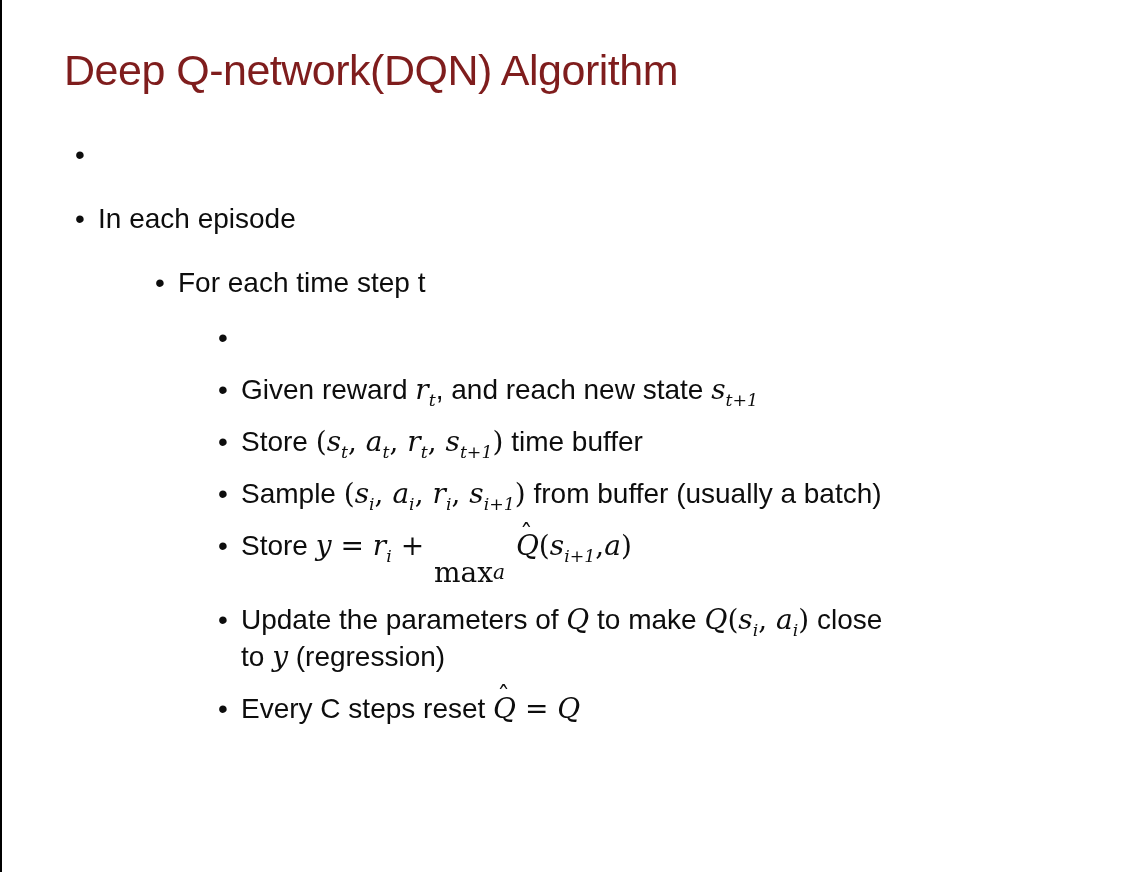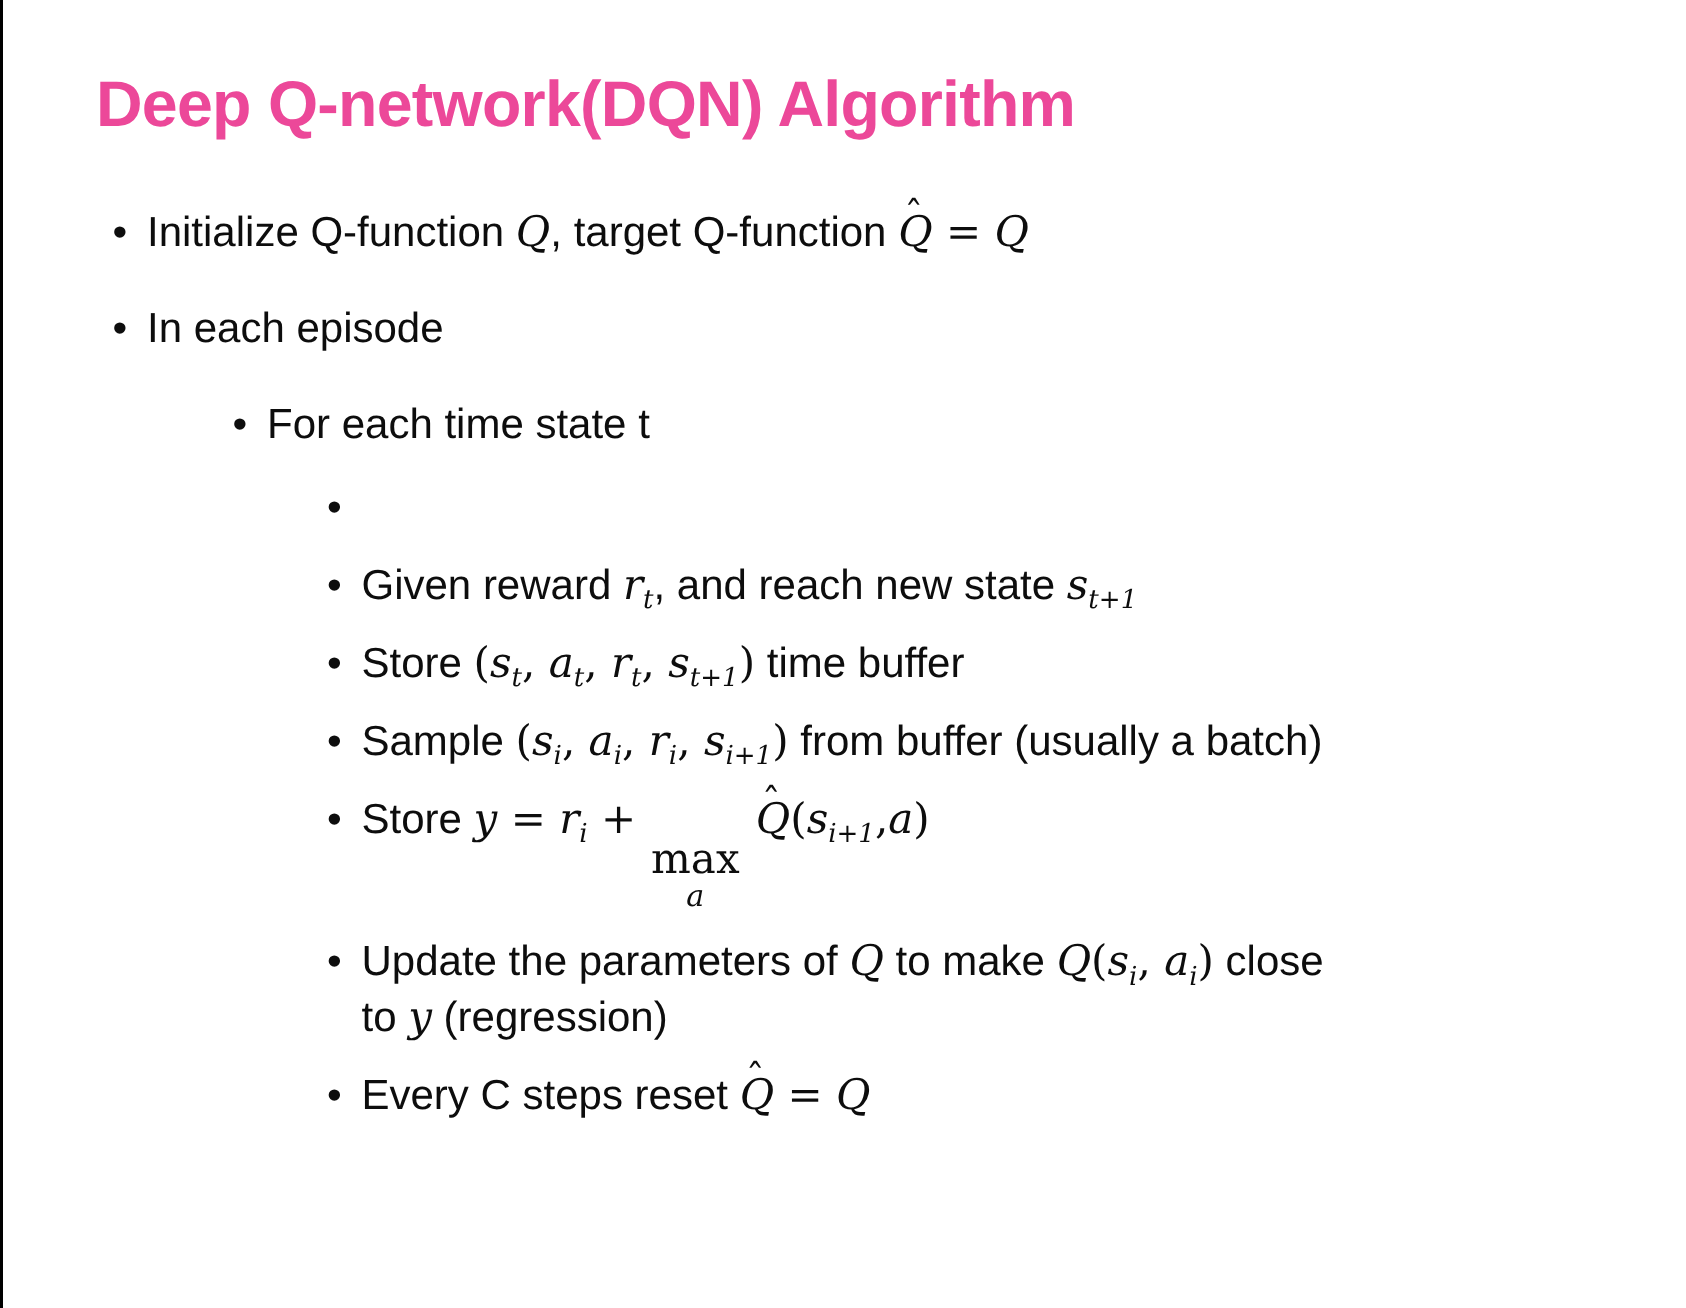--- a/index.html
+++ b/index.html
@@ -12,23 +12,23 @@
     color:#0d0d0d;
   }
   .left-edge{
     position:absolute;left:0;top:0;width:2px;height:872px;background:#000;
   }
   .slide{
     padding:46px 36px 0 64px;
   }
   .title{
     font-size:43px;
-    font-weight:700;
+    font-weight:400;
     letter-spacing:-0.5px;
-    color:#ec4899;
+    color:#7f1d1d;
     margin:0 0 42px 0;
     line-height:1.15;
   }
   .bullet-list{display:block;}
   .item{
     display:flex;
     align-items:flex-start;
     font-size:28px;
     line-height:1.32;
     margin-bottom:15px;
@@ -63,50 +63,49 @@
     content:"\02C6";
     position:absolute;
     left:0.16em;
     top:-0.42em;
     font-size:0.9em;
     font-style:normal;
     font-family:"DejaVu Serif",serif;
   }
   .stack{
     display:inline-flex;
-    flex-direction:column;
+    flex-direction:row;
     align-items:center;
     vertical-align:-0.95em;
     line-height:1.05;
     font-family:"DejaVu Serif",serif;
     margin:0 3px 0 1px;
   }
   .stack .stop{font-style:normal;}
   .stack .sbot{font-style:italic;font-size:0.72em;}
   .txt{white-space:pre-wrap;}
 </style>
 </head>
 <body>
 
 <div class="left-edge"></div>
 
 <div class="slide">
   <h1 class="title">Deep Q-network(DQN) Algorithm</h1>
   <div class="bullet-list">
       <div class="item lvl1">
         <span class="dot">•</span>
-        <span class="content"><span class="txt">Initialize Q-function </span><span class="var">Q</span><span class="txt">, target Q-function </span><span class="var hat">Q</span><span class="mop"> = </span><span class="var">Q</span></span>
       </div>
       <div class="item lvl1">
         <span class="dot">•</span>
         <span class="content"><span class="txt">In each episode</span></span>
       </div>
       <div class="item lvl2">
         <span class="dot">•</span>
-        <span class="content"><span class="txt">For each time state t</span></span>
+        <span class="content"><span class="txt">For each time step t</span></span>
       </div>
       <div class="item lvl3">
         <span class="dot">•</span>
       </div>
       <div class="item lvl3">
         <span class="dot">•</span>
         <span class="content"><span class="txt">Given reward </span><span class="var">r<sub>t</sub></span><span class="txt">, and reach new state </span><span class="var">s<sub>t+1</sub></span></span>
       </div>
       <div class="item lvl3">
         <span class="dot">•</span>

